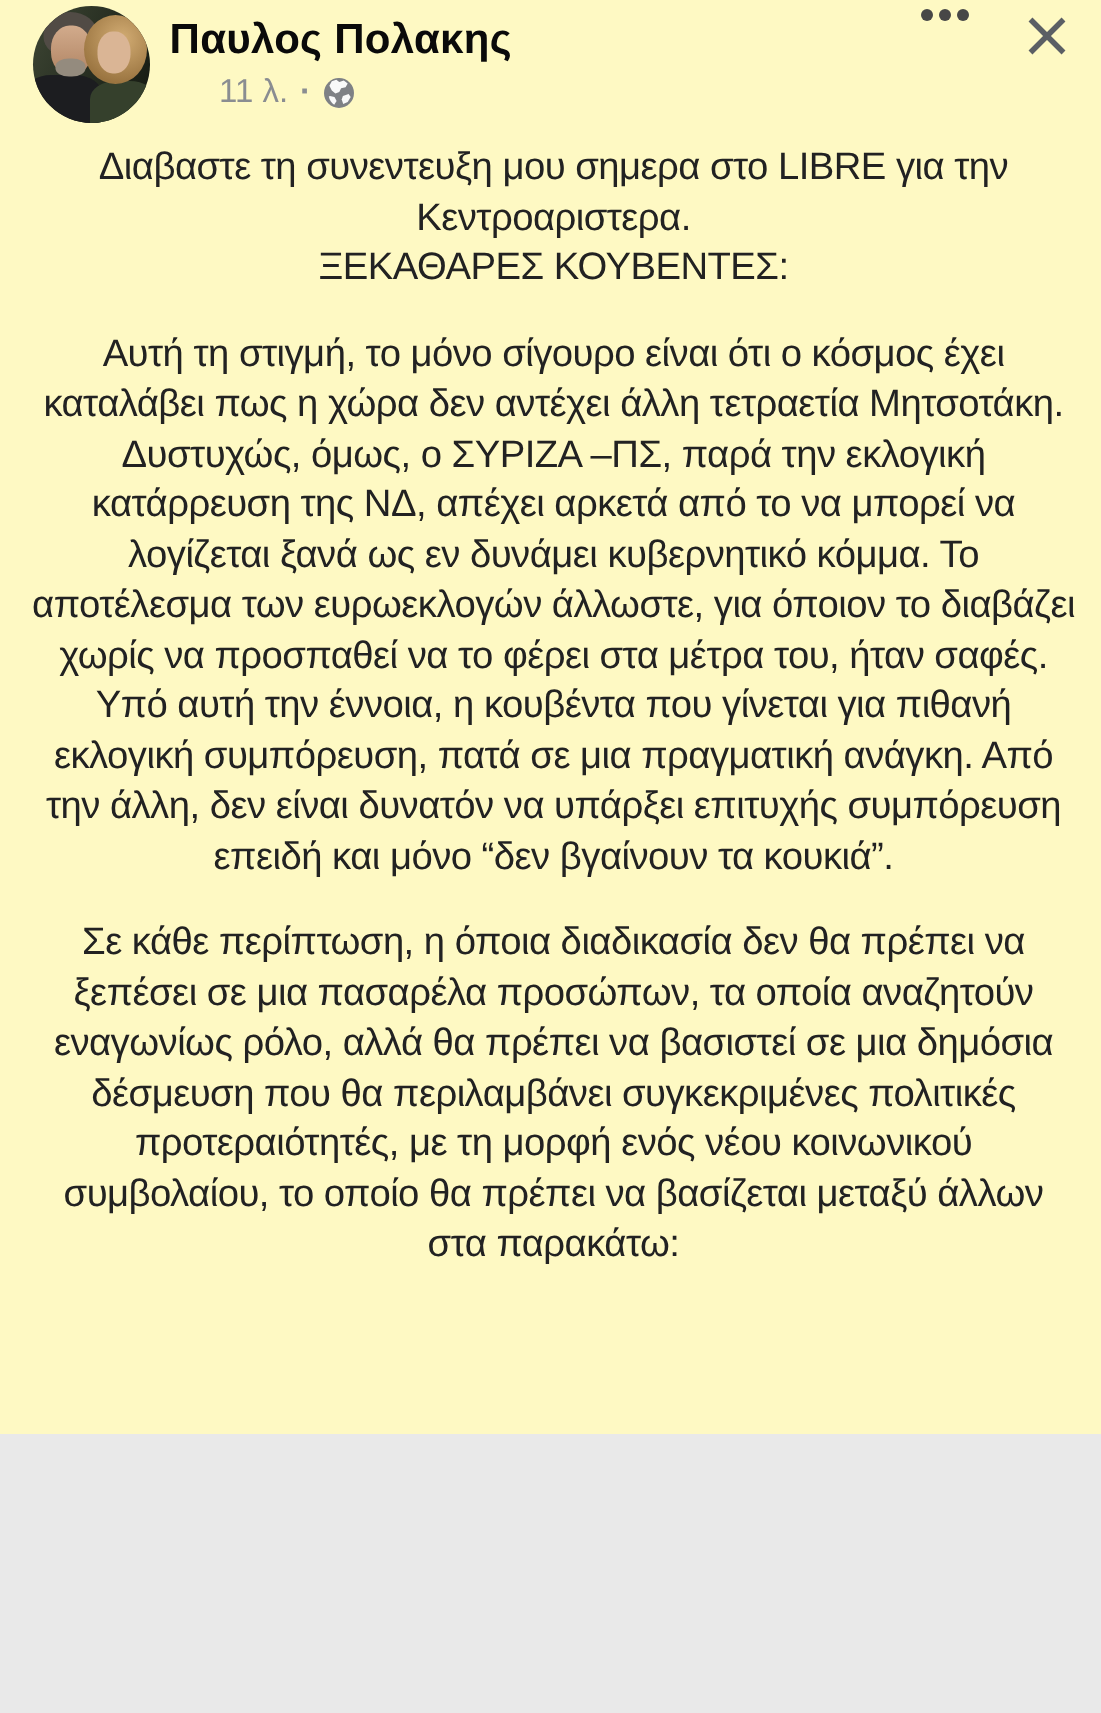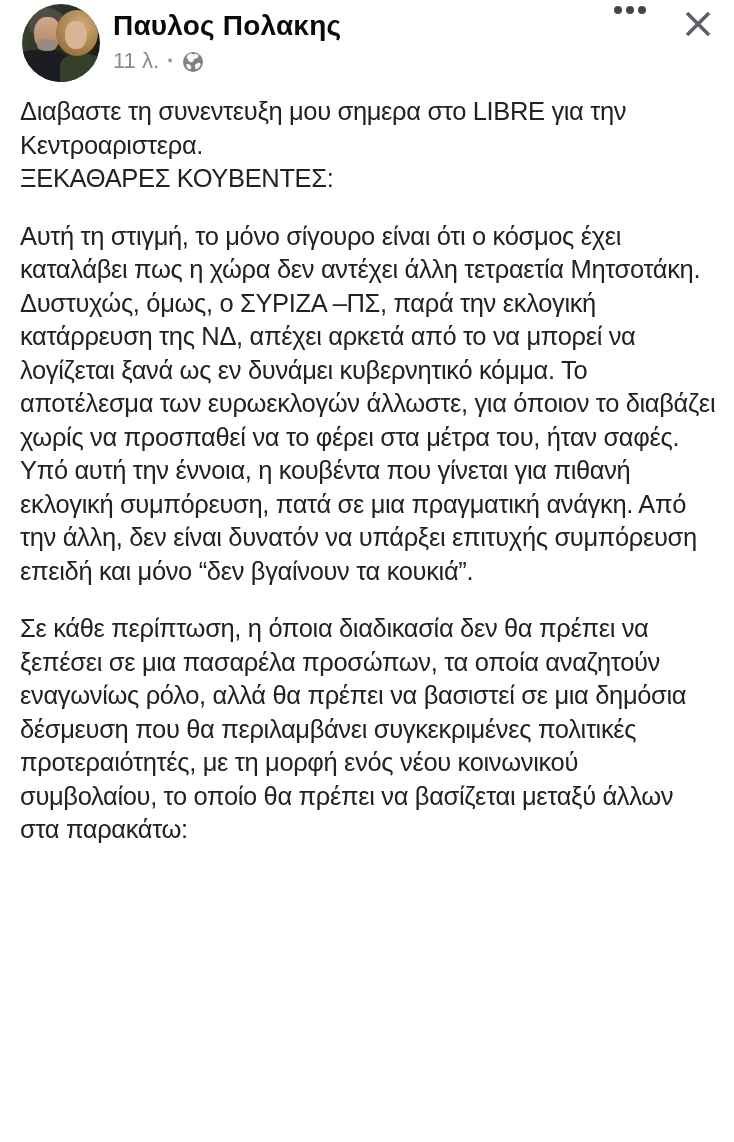--- a/index.html
+++ b/index.html
@@ -1,19 +1,19 @@
 <!DOCTYPE html>
 <html><head>
 <meta charset="utf-8">
 <style>
   * { box-sizing: border-box; }
   html, body { margin: 0; padding: 0; background: #e9e9e9; }
   .screen {
-    width: 734px; height: 1142px;
-    background: #ffffff;
+    width: 734px; height: 956px;
+    background: #fef9c3;
     font-family: "Liberation Sans", "DejaVu Sans", sans-serif;
     overflow: hidden;
     position: relative;
     margin: 0 auto;
   }
 
   
   .post-header {
     display: flex;
     align-items: flex-start;
@@ -46,20 +46,21 @@
     line-height: 34px;
     cursor: pointer;
   }
   .meta-row {
     display: flex;
     align-items: center;
     gap: 8px;
     margin-top: 5px;
     font-size: 22px;
     color: #8a8d91;
+    margin-left: 33px;
   }
   .timestamp { cursor: pointer; }
   .meta-sep { font-weight: bold; }
   .globe-wrap { display: inline-flex; margin-top: 2px; }
 
   .header-actions {
     margin-left: auto;
     display: flex;
     align-items: flex-start;
     gap: 34px;
@@ -83,20 +84,21 @@
   .post-body {
     padding: 13px 16px 0 20px;
     font-size: 25.5px;
     line-height: 33.5px;
     letter-spacing: -0.35px;
     color: #222222;
   }
   .para {
     margin: 0 0 24px 0;
     white-space: pre-line;
+    text-align: center;
   }
 </style>
 </head>
 <body>
 
 <div class="screen">
 
   <header class="post-header">
 
     <div class="avatar">

